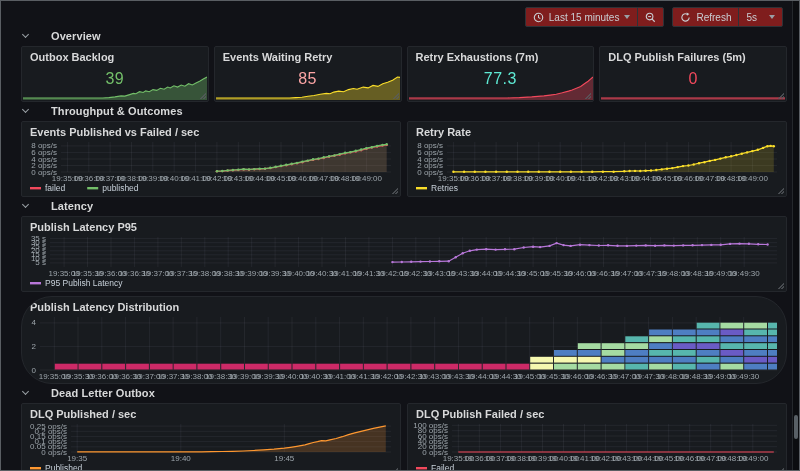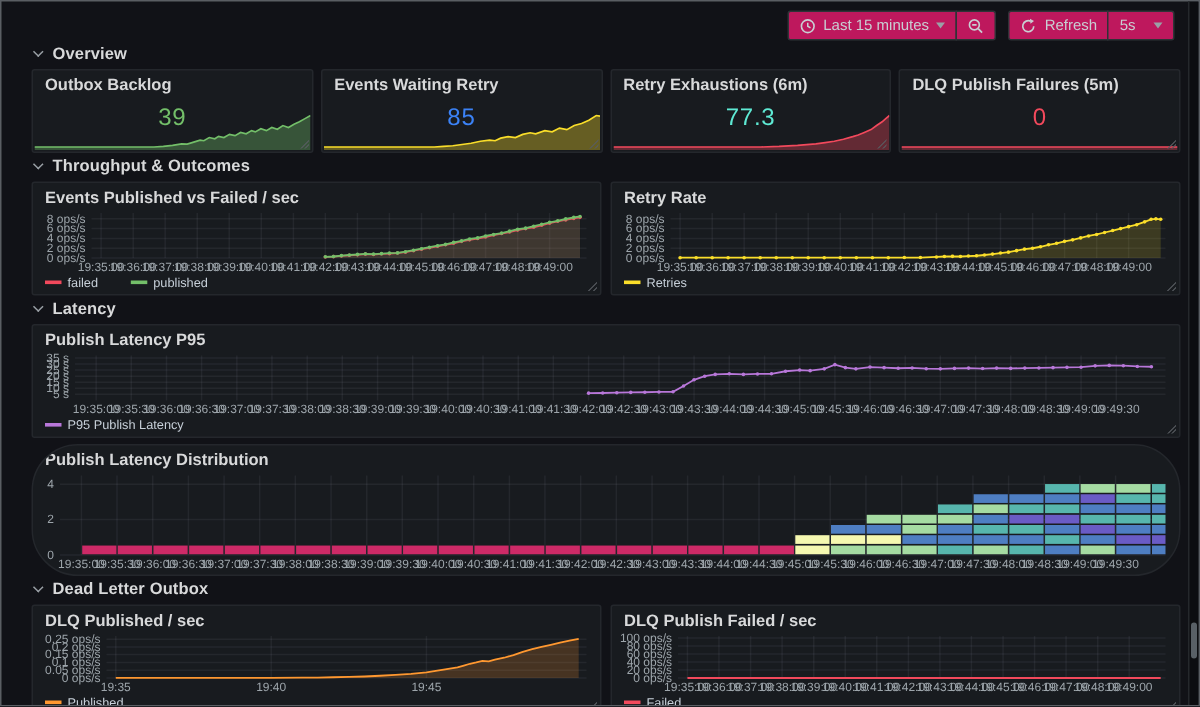--- a/index.html
+++ b/index.html
@@ -8,32 +8,32 @@
     position:relative; width:800px; height:471px;
     background:#111217; overflow:hidden;
     border:1px solid #5a5e63;
     font-family:"Liberation Sans", sans-serif;
     color:#d8d9da;
   }
   
   .topbar { height:25px; display:flex; justify-content:flex-end; align-items:center; padding:7px 16px 0; gap:8px; }
   .tgroup { display:flex; }
   .tbtn {
-    display:flex; align-items:center; gap:5px; background:#be185d; border:1px solid #2f3237;
+    display:flex; align-items:center; gap:5px; background:#7f1d1d; border:1px solid #2f3237;
     color:#c9ced3; font-size:10px; height:20px; padding:0 7px; cursor:pointer;
   }
   .tgroup .tbtn + .tbtn { margin-left:-1px;gap:12px; }
   .tgroup .tbtn:first-child { border-radius:2px 0 0 2px; }
   .tgroup .tbtn:last-child { border-radius:0 2px 2px 0; }
   .tgroup .tbtn:only-child { border-radius:2px; }
   .tri { width:0; height:0; border-left:3px solid transparent; border-right:3px solid transparent; border-top:4px solid #9aa0a6; }
   .icon svg { display:block; }
   
   .content { padding:1px 12px 0 20px; }
-  .row-header { display:flex; align-items:center; gap:7px; height:14px; margin:2px 0 3px 2px; cursor:pointer; }
+  .row-header { display:flex; align-items:center; gap:23px; height:14px; margin:2px 0 3px 2px; cursor:pointer; }
   .row-header .chev { width:5px; height:5px; border-right:1.4px solid #9aa0a6; border-bottom:1.4px solid #9aa0a6; transform:rotate(45deg); margin-top:-3px; }
   .row-header .rh-label { font-size:11px; font-weight:700; color:#d8d9da; letter-spacing:.1px; }
   .stats-row { display:grid; grid-template-columns:repeat(4,1fr); gap:5px; height:56px; margin-bottom:2px; }
   .two-col { display:grid; grid-template-columns:1fr 1fr; gap:6px; height:76px;border-radius:20px; }
   .panel { position:relative; background:#181b1f; border:1px solid #24272c; border-radius:2px; overflow:hidden; }
   .panel-title { font-size:11px; font-weight:600; color:#d8d9da; padding:4px 8px 0; white-space:nowrap; cursor:pointer; }
   .full-p95 { height:76px; margin-bottom:4px; }
   .full-heat { height:88px;border-radius:31px; }
   .dlq-row { height:74px; }
   
@@ -109,25 +109,25 @@
             </svg></div>
         <div class="stat-value" style="color: rgb(115, 191, 105);">39</div>
         <div class="resize"></div>
       </div>
       <div class="panel">
         <div class="panel-title">Events Waiting Retry</div>
         <div class="spark"><svg width="184" height="28">
     <path d="M0.0 26.0 L 73.6 26.0 L 79.7 25.6 L 85.9 25.2 L 92.0 24.3 L 98.1 23.5 L 104.3 22.2 L 110.4 21.4 L 114.1 21.8 L 117.8 20.1 L 122.7 19.1 L 127.6 19.7 L 132.5 17.6 L 137.4 16.5 L 141.1 17.2 L 147.2 15.1 L 152.1 15.9 L 157.0 13.4 L 161.9 14.4 L 166.8 11.7 L 171.7 10.3 L 176.6 8.2 L 181.5 5.0 L 184.0 5.4 L 184.0 28 L 0.0 28 Z" fill="#fade2a" fill-opacity="0.35"></path>
     <path d="M0.0 26.0 L 73.6 26.0 L 79.7 25.6 L 85.9 25.2 L 92.0 24.3 L 98.1 23.5 L 104.3 22.2 L 110.4 21.4 L 114.1 21.8 L 117.8 20.1 L 122.7 19.1 L 127.6 19.7 L 132.5 17.6 L 137.4 16.5 L 141.1 17.2 L 147.2 15.1 L 152.1 15.9 L 157.0 13.4 L 161.9 14.4 L 166.8 11.7 L 171.7 10.3 L 176.6 8.2 L 181.5 5.0 L 184.0 5.4" fill="none" stroke="#fade2a" stroke-width="1.1"></path>
             </svg></div>
-        <div class="stat-value" style="color: #3b82f6;">85</div>
+        <div class="stat-value" style="color: #fca5a5;">85</div>
         <div class="resize"></div>
       </div>
       <div class="panel">
-        <div class="panel-title">Retry Exhaustions (6m)</div>
+        <div class="panel-title">Retry Exhaustions (7m)</div>
         <div class="spark"><svg width="184" height="28">
     <path d="M0.0 26.0 L 98.1 26.0 L 110.4 25.6 L 122.7 24.9 L 134.9 23.9 L 141.1 23.1 L 147.2 22.2 L 153.3 20.8 L 159.5 19.1 L 163.1 18.0 L 166.8 16.5 L 171.7 14.4 L 175.4 11.7 L 179.1 9.2 L 181.5 7.1 L 184.0 5.0 L 184.0 28 L 0.0 28 Z" fill="#f2495c" fill-opacity="0.35"></path>
     <path d="M0.0 26.0 L 98.1 26.0 L 110.4 25.6 L 122.7 24.9 L 134.9 23.9 L 141.1 23.1 L 147.2 22.2 L 153.3 20.8 L 159.5 19.1 L 163.1 18.0 L 166.8 16.5 L 171.7 14.4 L 175.4 11.7 L 179.1 9.2 L 181.5 7.1 L 184.0 5.0" fill="none" stroke="#f2495c" stroke-width="1.1"></path>
             </svg></div>
         <div class="stat-value" style="color: #5eead4;">77.3</div>
         <div class="resize"></div>
       </div>
       <div class="panel">
         <div class="panel-title">DLQ Publish Failures (5m)</div>
         <div class="spark"><svg width="184" height="28">

